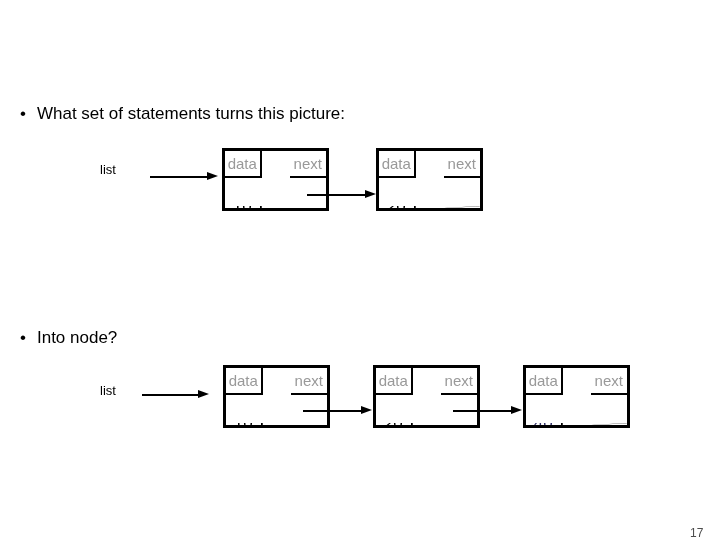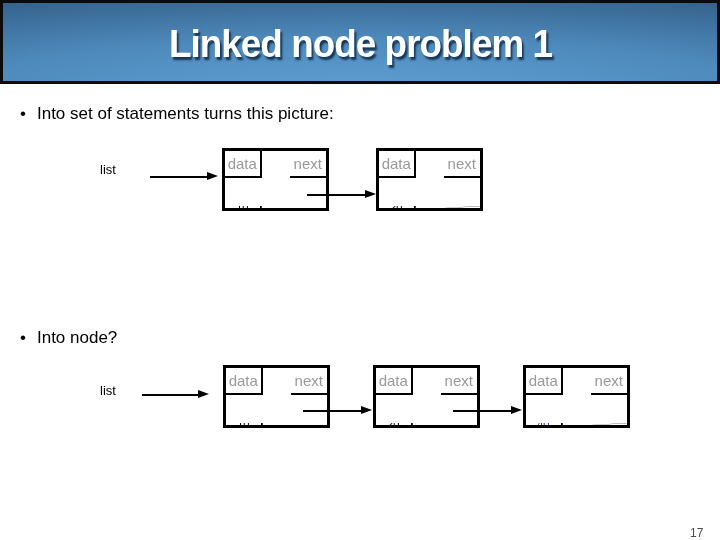--- a/index.html
+++ b/index.html
@@ -55,21 +55,21 @@
   .list-label-2{top:383px;}
   
   .node{
     position:absolute;width:107px;height:63px;
     border:3px solid #000;background:#fff;
     display:grid;grid-template-columns:1fr 1fr;grid-template-rows:27px 1fr;gap:28px;
   }
   .cell{display:flex;align-items:center;justify-content:center;overflow:hidden;}
   .cell.head{color:var(--node-label);font-size:15px;border-bottom:2px solid #000;}
   .cell.col1{border-right:2px solid #000;}
-  .cell.val{font-size:11px;color:var(--body-text);border-radius:9px;}
+  .cell.val{font-size:17px;color:var(--body-text);border-radius:9px;}
   .cell.val-navy{color:var(--value-navy);}
   .slash-svg{width:100%;height:100%;display:block;}
   
   .n1a{left:222px;top:148px;}
   .n1b{left:376px;top:148px;}
   
   .n2a{left:223px;top:365px;}
   .n2b{left:373px;top:365px;}
   .n2c{left:523px;top:365px;}
   
@@ -89,27 +89,24 @@
   .page-number{
     position:absolute;left:690px;top:512px;
     font-size:12px;color:var(--page-number);margin-top:14px;
   }
 </style>
 </head>
 <body>
 
 <div class="slide">
 
-  <div class="title-banner">
-    <div class="title-text">Linked node problem 1</div>
-  </div>
 
   <div class="bullet bullet-1">
     <span class="bullet-marker">•</span>
-    <span>Into set of statements turns this picture:</span>
+    <span>What set of statements turns this picture:</span>
   </div>
 
   <div class="list-label list-label-1">list</div>
   <div class="arrow ar1-list"></div>
 
   <div class="node n1a">
     <div class="cell head col1">data</div>
     <div class="cell head">next</div>
     <div class="cell val col1">10</div>
     <div class="cell val"></div>

